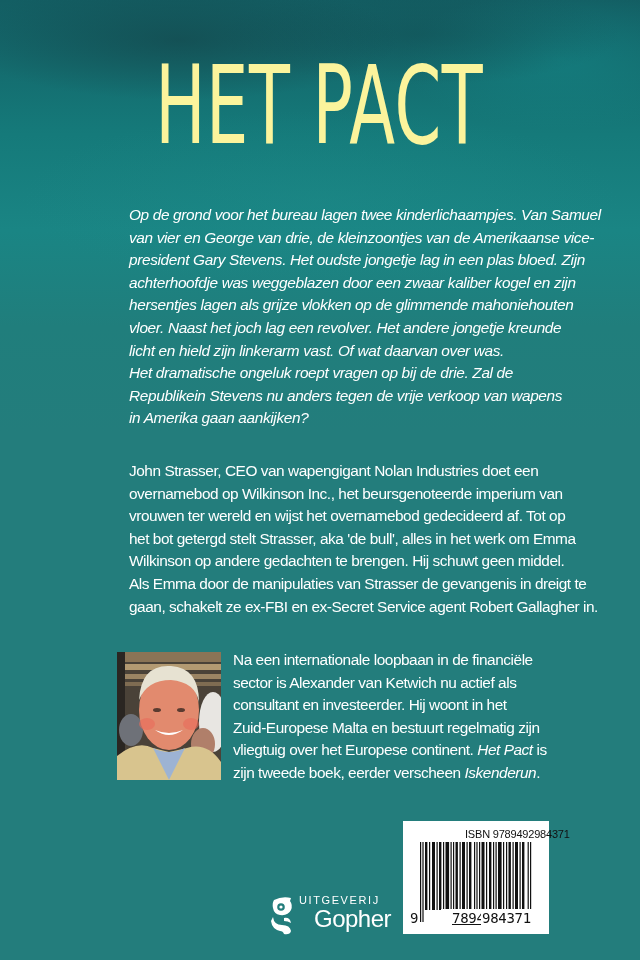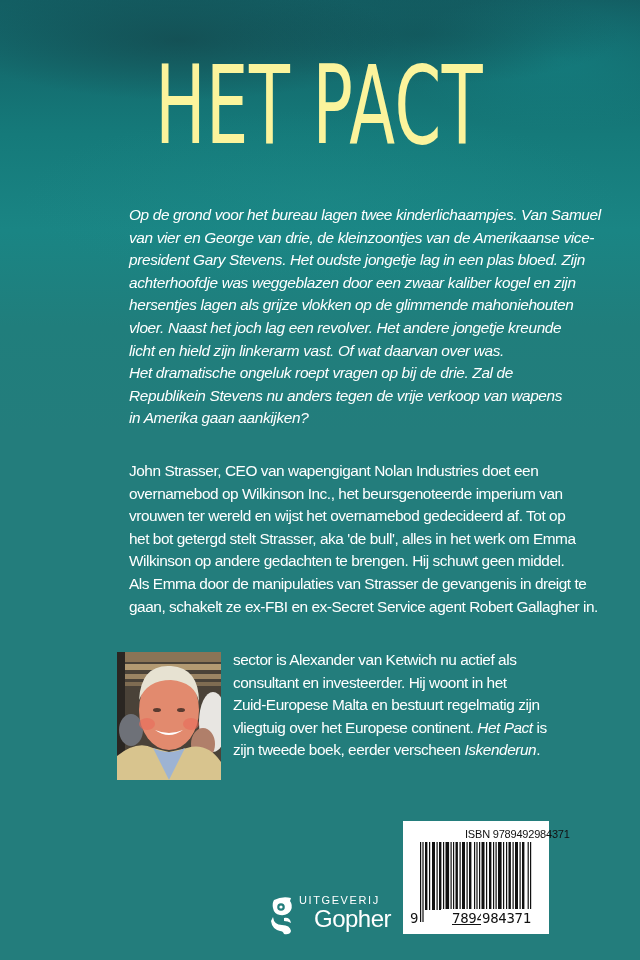--- a/index.html
+++ b/index.html
@@ -229,20 +229,21 @@
     <path d="M22 48 Q24 12 54 14 Q82 16 82 50 Q78 30 54 28 Q30 28 22 48 Z" fill="#e7e2d2"></path>
     <ellipse cx="40" cy="58" rx="4" ry="2" fill="#5a3b30"></ellipse>
     <ellipse cx="64" cy="58" rx="4" ry="2" fill="#5a3b30"></ellipse>
     <path d="M38 78 Q52 88 66 78 Q52 84 38 78 Z" fill="#ffffff"></path>
     <ellipse cx="30" cy="72" rx="8" ry="6" fill="#ea6a5a" opacity="0.6"></ellipse>
     <ellipse cx="74" cy="72" rx="8" ry="6" fill="#ea6a5a" opacity="0.6"></ellipse>
   </svg>
 </div>
 
 <p class="author-text">
+  <span class="line">Na een internationale loopbaan in de financiële</span>
   <span class="line">sector is Alexander van Ketwich nu actief als</span>
   <span class="line">consultant en investeerder. Hij woont in het</span>
   <span class="line">Zuid-Europese Malta en bestuurt regelmatig zijn</span>
   <span class="line"><span>vliegtuig over het Europese continent. </span><em>Het Pact</em><span> is</span></span>
   <span class="line"><span>zijn tweede boek, eerder verscheen </span><em>Iskenderun</em><span>.</span></span>
 </p>
 
 <div class="publisher-logo">
   <svg class="logo-mark" viewBox="0 0 24 40">
     <path d="M4 5 Q12 1 21 3 L20 6 Q23 10 21 15 Q18 21 10 20 Q4 19 3 13 Q2 8 4 5 Z" fill="#ffffff"></path>

